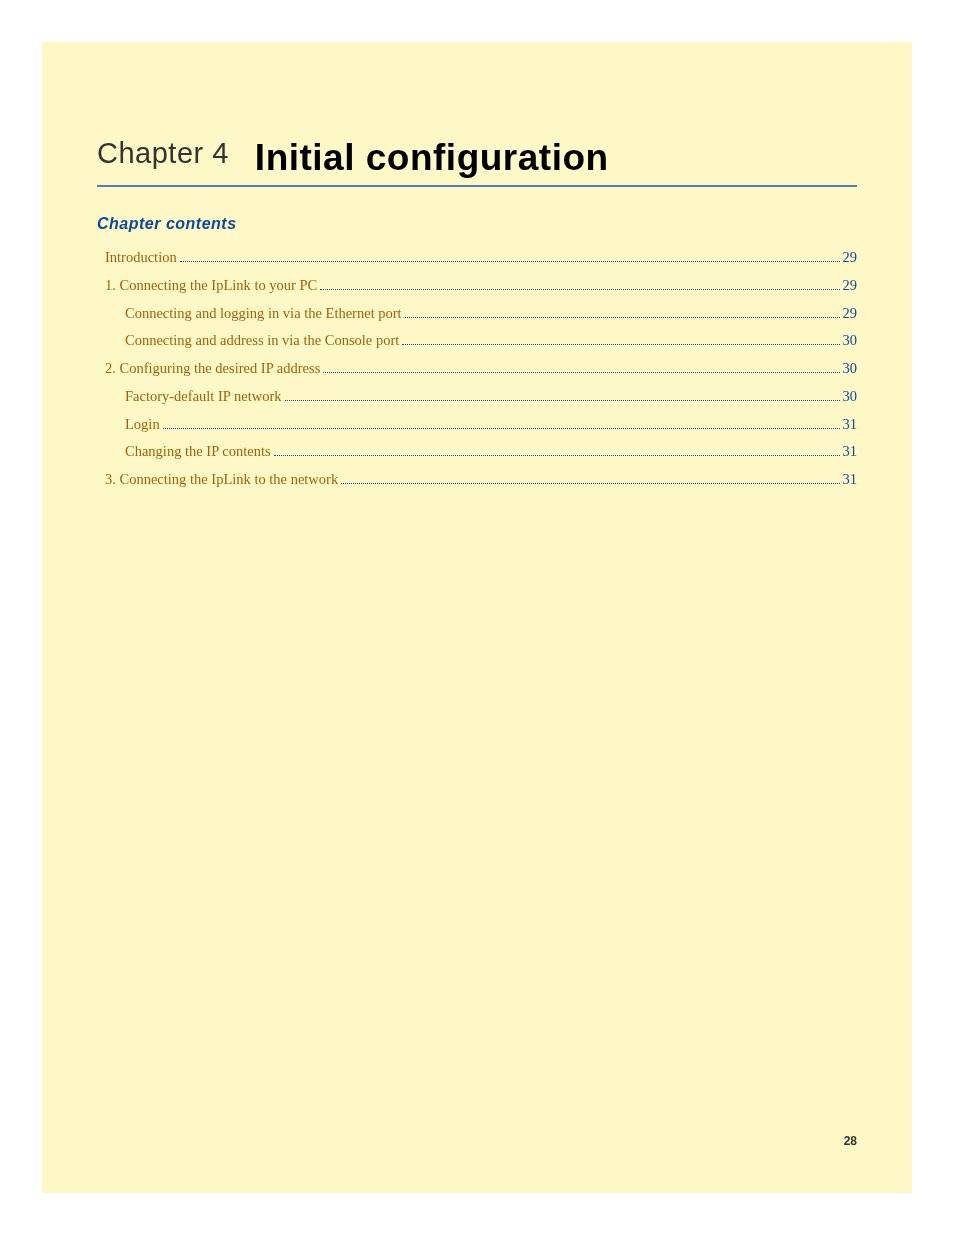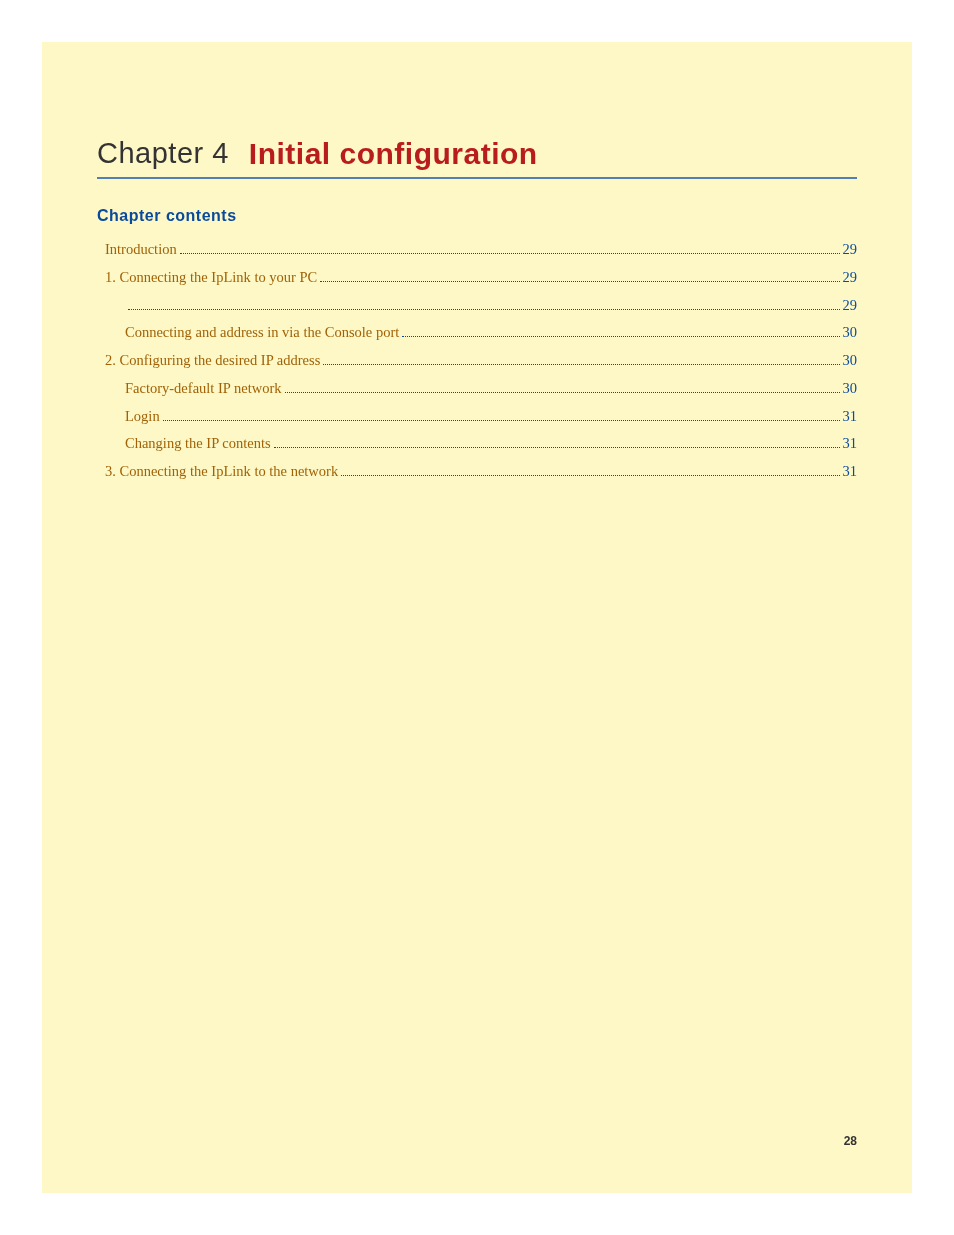--- a/index.html
+++ b/index.html
@@ -28,30 +28,31 @@
     }
     .chapter-label {
       font-family: 'Futura', 'Century Gothic', 'Arial', sans-serif;
       font-size: 29px;
       font-weight: 400;
       color: #333;
       letter-spacing: 0.5px;
     }
     .chapter-title {
       font-family: 'Futura', 'Arial Black', sans-serif;
-      font-size: 30px;
+      font-size: 37px;
       font-weight: 900;
-      color: #b91c1c;
-      margin-left: 20px;
+      color: #000000;
+      margin-left: 26px;
       letter-spacing: 0.5px;
     }
     .contents-heading {
       font-family: 'Futura', 'Arial', sans-serif;
       font-size: 16px;
       font-weight: 700;
+      font-style: italic;
       color: #0a4a9e;
       margin-bottom: 14px;
       letter-spacing: 0.5px;
     }
     .toc {
       padding-left: 8px;
     }
     .toc-entry {
       display: flex;
       align-items: baseline;
@@ -101,20 +102,21 @@
       <span class="toc-text">Introduction</span>
       <span class="toc-dots"></span>
       <span class="toc-page">29</span>
     </div>
     <div class="toc-entry">
       <span class="toc-text">1. Connecting the IpLink to your PC</span>
       <span class="toc-dots"></span>
       <span class="toc-page">29</span>
     </div>
     <div class="toc-entry indent-1">
+      <span class="toc-text">Connecting and logging in via the Ethernet port </span>
       <span class="toc-dots"></span>
       <span class="toc-page">29</span>
     </div>
     <div class="toc-entry indent-1">
       <span class="toc-text">Connecting and address in via the Console port </span>
       <span class="toc-dots"></span>
       <span class="toc-page">30</span>
     </div>
     <div class="toc-entry">
       <span class="toc-text">2. Configuring the desired IP address </span>

